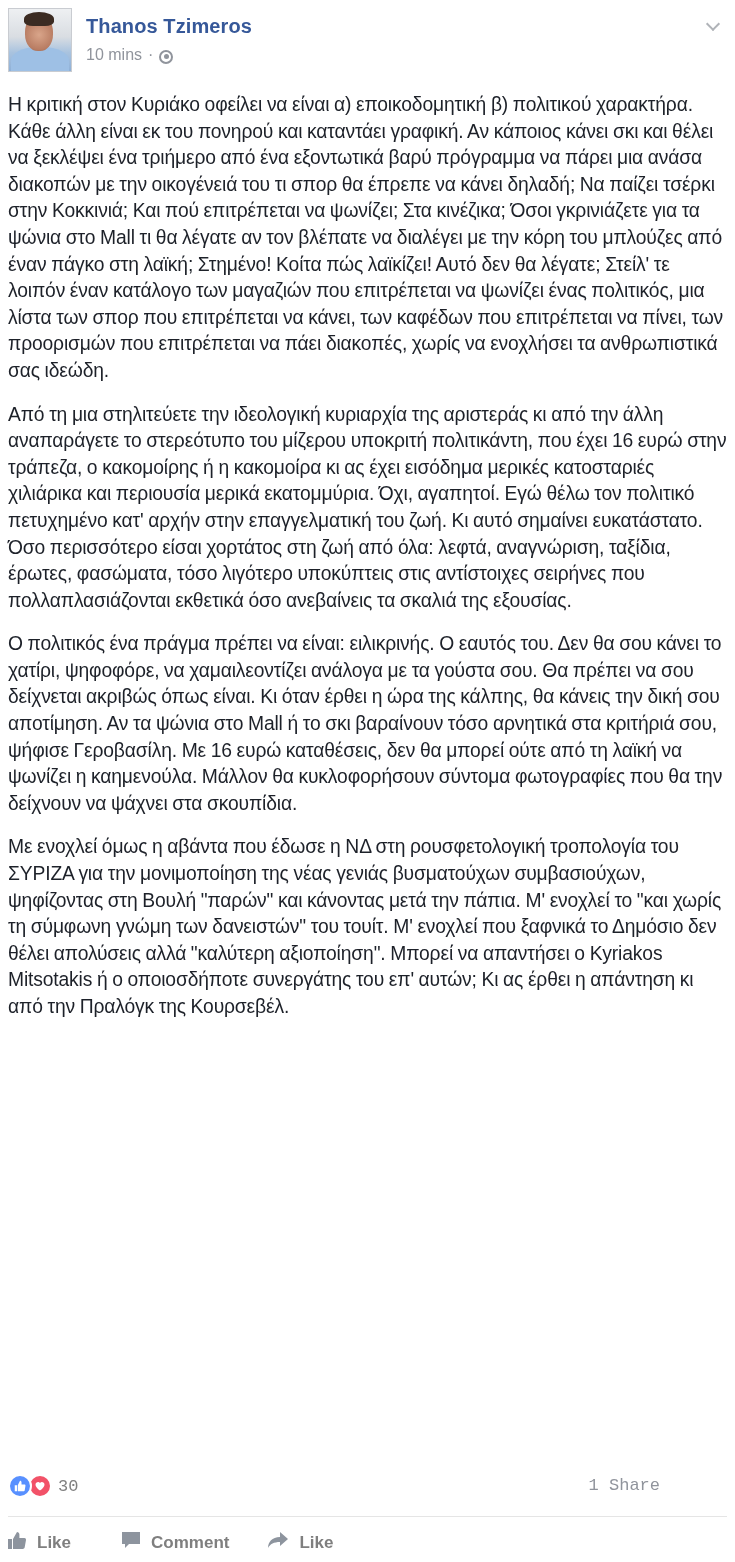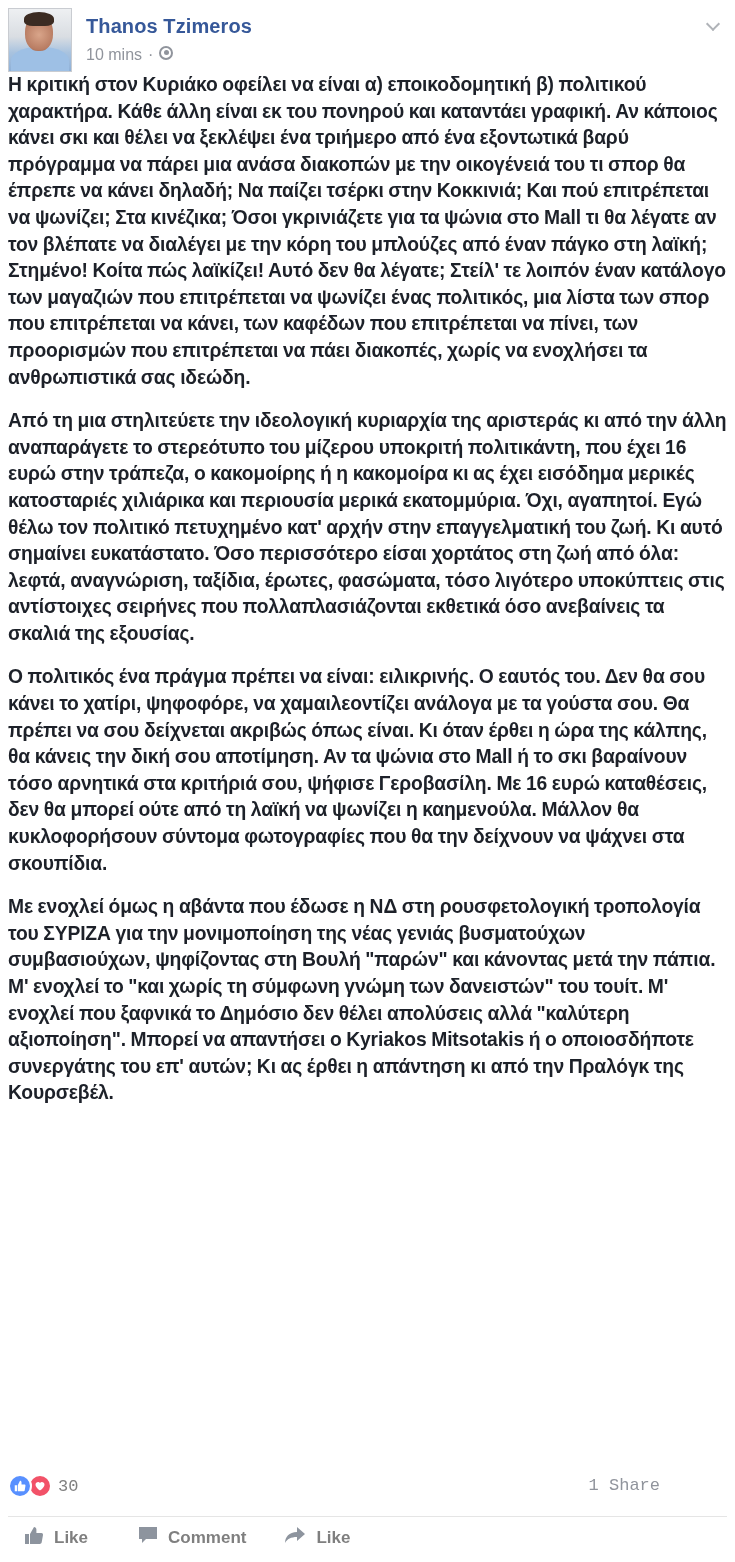--- a/index.html
+++ b/index.html
@@ -74,21 +74,21 @@
       letter-spacing: 0.1px;
       cursor: pointer;
     }
     .meta {
       position: absolute;
       left: 78px;
       top: 38px;
       font-size: 16px;
       color: #90949c;
       display: flex;
-      align-items: flex-start;
+      align-items: flex-end;
       gap: 4px;
     }
     .meta .dot { padding: 0 2px; }
     .globe-icon {
       display: inline-block;
       width: 14px;
       height: 14px;
       border-radius: 50%;
       border: 2px solid #90949c;
       position: relative;
@@ -119,23 +119,22 @@
       width: 8px;
       height: 8px;
       border-right: 2px solid #b0b3b8;
       border-bottom: 2px solid #b0b3b8;
       transform: rotate(45deg);
     }
 
     .content {
       position: absolute;
       left: 8px;
-      top: 72px;
+      top: 92px;
       width: 720px;
-      font-weight: bold;
     }
     .content p {
       font-size: 19.3px;
       line-height: 26.6px;
       color: #1d2129;
       margin-bottom: 17px;
       letter-spacing: -0.15px;
       word-spacing: -0.5px;
     }
 
@@ -189,25 +188,25 @@
       position: absolute;
       left: 8px;
       top: 1516px;
       width: 719px;
       height: 1px;
       background: #e5e5e5;
     }
 
     .actions {
       position: absolute;
-      left: 24px;
+      left: 7px;
       top: 1526px;
       height: 28px;
       display: flex;
-      align-items: flex-start;
+      align-items: flex-end;
     }
     .action-btn {
       display: flex;
       align-items: center;
       font-size: 17px;
       font-weight: bold;
       color: #7f7f7f;
       cursor: pointer;
     }
     .action-btn .icon { margin-right: 10px; display: inline-block; position: relative; }

